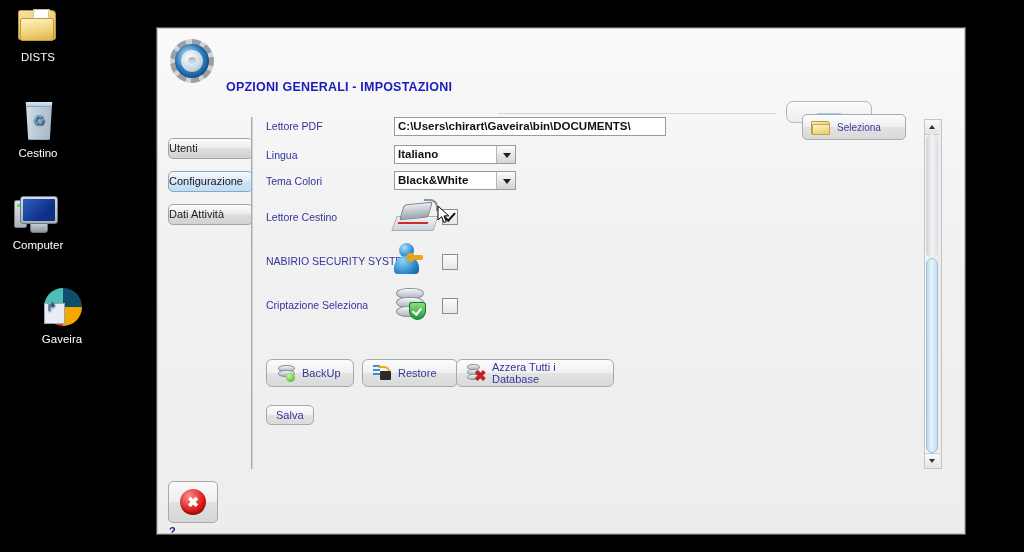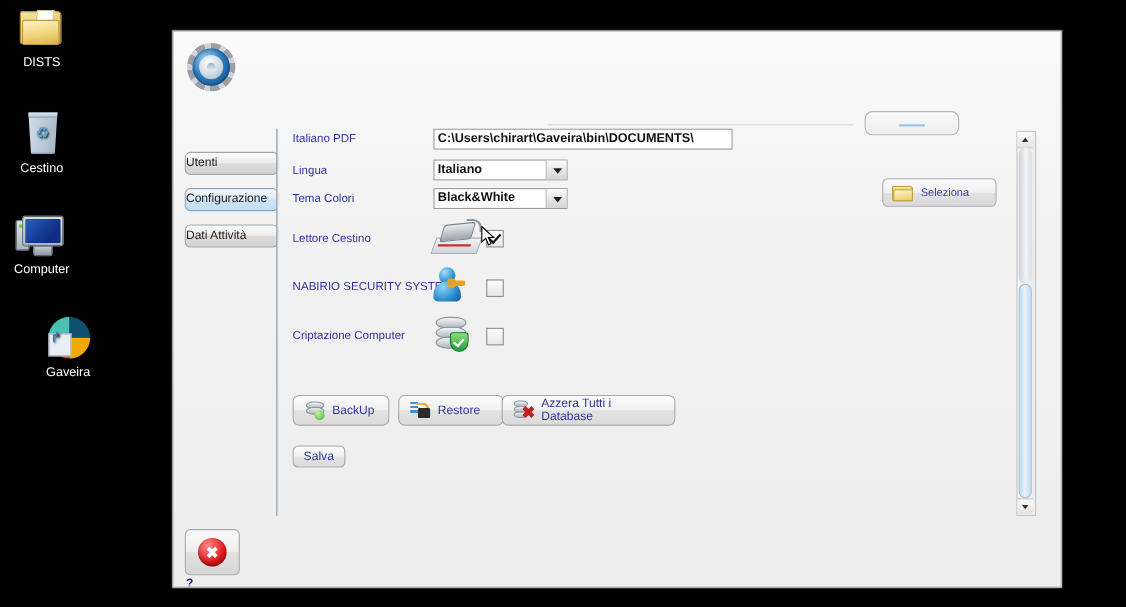--- a/index.html
+++ b/index.html
@@ -103,21 +103,21 @@
   .topline{position:absolute;left:232px;top:0px;width:278px;height:1px;background:#d6d6d6;}
   .cutbtn{position:absolute;left:520px;top:-12px;width:84px;height:20px;border:1px solid #b4b8bc;
       border-radius:7px;background:linear-gradient(180deg,#fbfbfb,#ededed);}
   .cutbtn:after{content:"";position:absolute;left:30px;top:11px;width:24px;height:2px;background:#9fc5e8;border-radius:2px;}
 
   .textbox{width:272px;height:19px;border:1px solid #9b9b9b;background:#fff;
       font-size:11.5px;font-weight:bold;color:#111;padding:0 3px;box-sizing:border-box;line-height:17px;
       font-family:"Liberation Sans", sans-serif;}
   .selbtn{position:absolute;left:408px;top:-2px;width:94px;height:24px;border:1px solid #a8acb1;border-radius:5px;
       background:linear-gradient(180deg,#fcfcfc 0%,#efefef 50%,#e2e2e2 51%,#d9d9d9 100%);
-      font-size:10px;color:#3b3b9e;display:flex;align-items:center;justify-content:flex-start;padding-left:8px;gap:8px;margin-top:48px;}
+      font-size:10px;color:#3b3b9e;display:flex;align-items:center;justify-content:flex-start;padding-left:8px;gap:8px;}
   .folder-sm{position:relative;width:18px;height:14px;flex:0 0 auto;}
   .folder-sm .b{position:absolute;left:0;top:1px;width:17px;height:12px;border-radius:1px 3px 2px 2px;
       background:linear-gradient(160deg,#fbe9a6,#e7c05a);border:1px solid #bf9b3f;}
   .folder-sm .f{position:absolute;left:1px;top:4px;width:16px;height:9px;border-radius:1px;
       background:linear-gradient(170deg,#fdf3c6,#eccb6a);border:1px solid #c6a244;}
 
   .combo{position:relative;width:122px;height:19px;border:1px solid #9b9b9b;background:#fff;box-sizing:border-box;}
   .combo .val{position:absolute;left:3px;top:0;line-height:17px;font-size:11.5px;font-weight:bold;color:#111;}
   .combo .arw{position:absolute;right:0;top:0;width:18px;height:17px;
       background:linear-gradient(180deg,#fdfdfd,#e6e6e6 52%,#d4d4d4);border-left:1px solid #b7b7b7;}
@@ -271,38 +271,39 @@
 
   <div class="appwin">
     <div class="win-inner">
 
       <div class="titlebar">
         <div class="gearicon">
           <div class="gear-teeth"></div>
             <div class="gear-disc"></div>
             <div class="gear-core"></div>
         </div>
+        <div class="wtitle">OPZIONI GENERALI - IMPOSTAZIONI</div>
       </div>
 
       <div class="content">
 
         <div class="tabs">
           <div class="tab">Utenti</div>
           <div class="tab sel">Configurazione</div>
           <div class="tab">Dati Attività</div>
         </div>
         <div class="vsep"></div>
 
         <div class="formarea">
 
           <div class="topline"></div>
           <div class="cutbtn"></div>
 
           <div class="row" style="height:30px;">
-            <div class="flabel" style="top:7px;">Italiano PDF</div>
+            <div class="flabel" style="top:7px;">Lettore PDF</div>
             <div class="fctl" style="top:3px;">
               <input class="textbox" type="text" value="C:\Users\chirart\Gaveira\bin\DOCUMENTS\" style="">
               <div class="selbtn">
                 <span class="folder-sm">
                     <span class="b"></span>
                     <span class="f"></span>
                   </span>
                 <span>Seleziona</span>
               </div>
             </div>
@@ -343,21 +344,21 @@
             <div class="flabel">NABIRIO SECURITY SYSTEM</div>
             <div class="ic-person">
               <span class="head"></span>
                 <span class="body"></span>
                 <span class="key"></span>
             </div>
             <div class="cb" style="left:176px;top:11px;"></div>
           </div>
 
           <div class="cbrow">
-            <div class="flabel">Criptazione Computer</div>
+            <div class="flabel">Criptazione Seleziona</div>
             <div class="ic-db">
               <span class="d d1"></span>
                 <span class="d d2"></span>
                 <span class="d d3"></span>
                 <span class="shield"></span>
             </div>
             <div class="cb" style="left:176px;top:11px;"></div>
           </div>
         </div>
 

